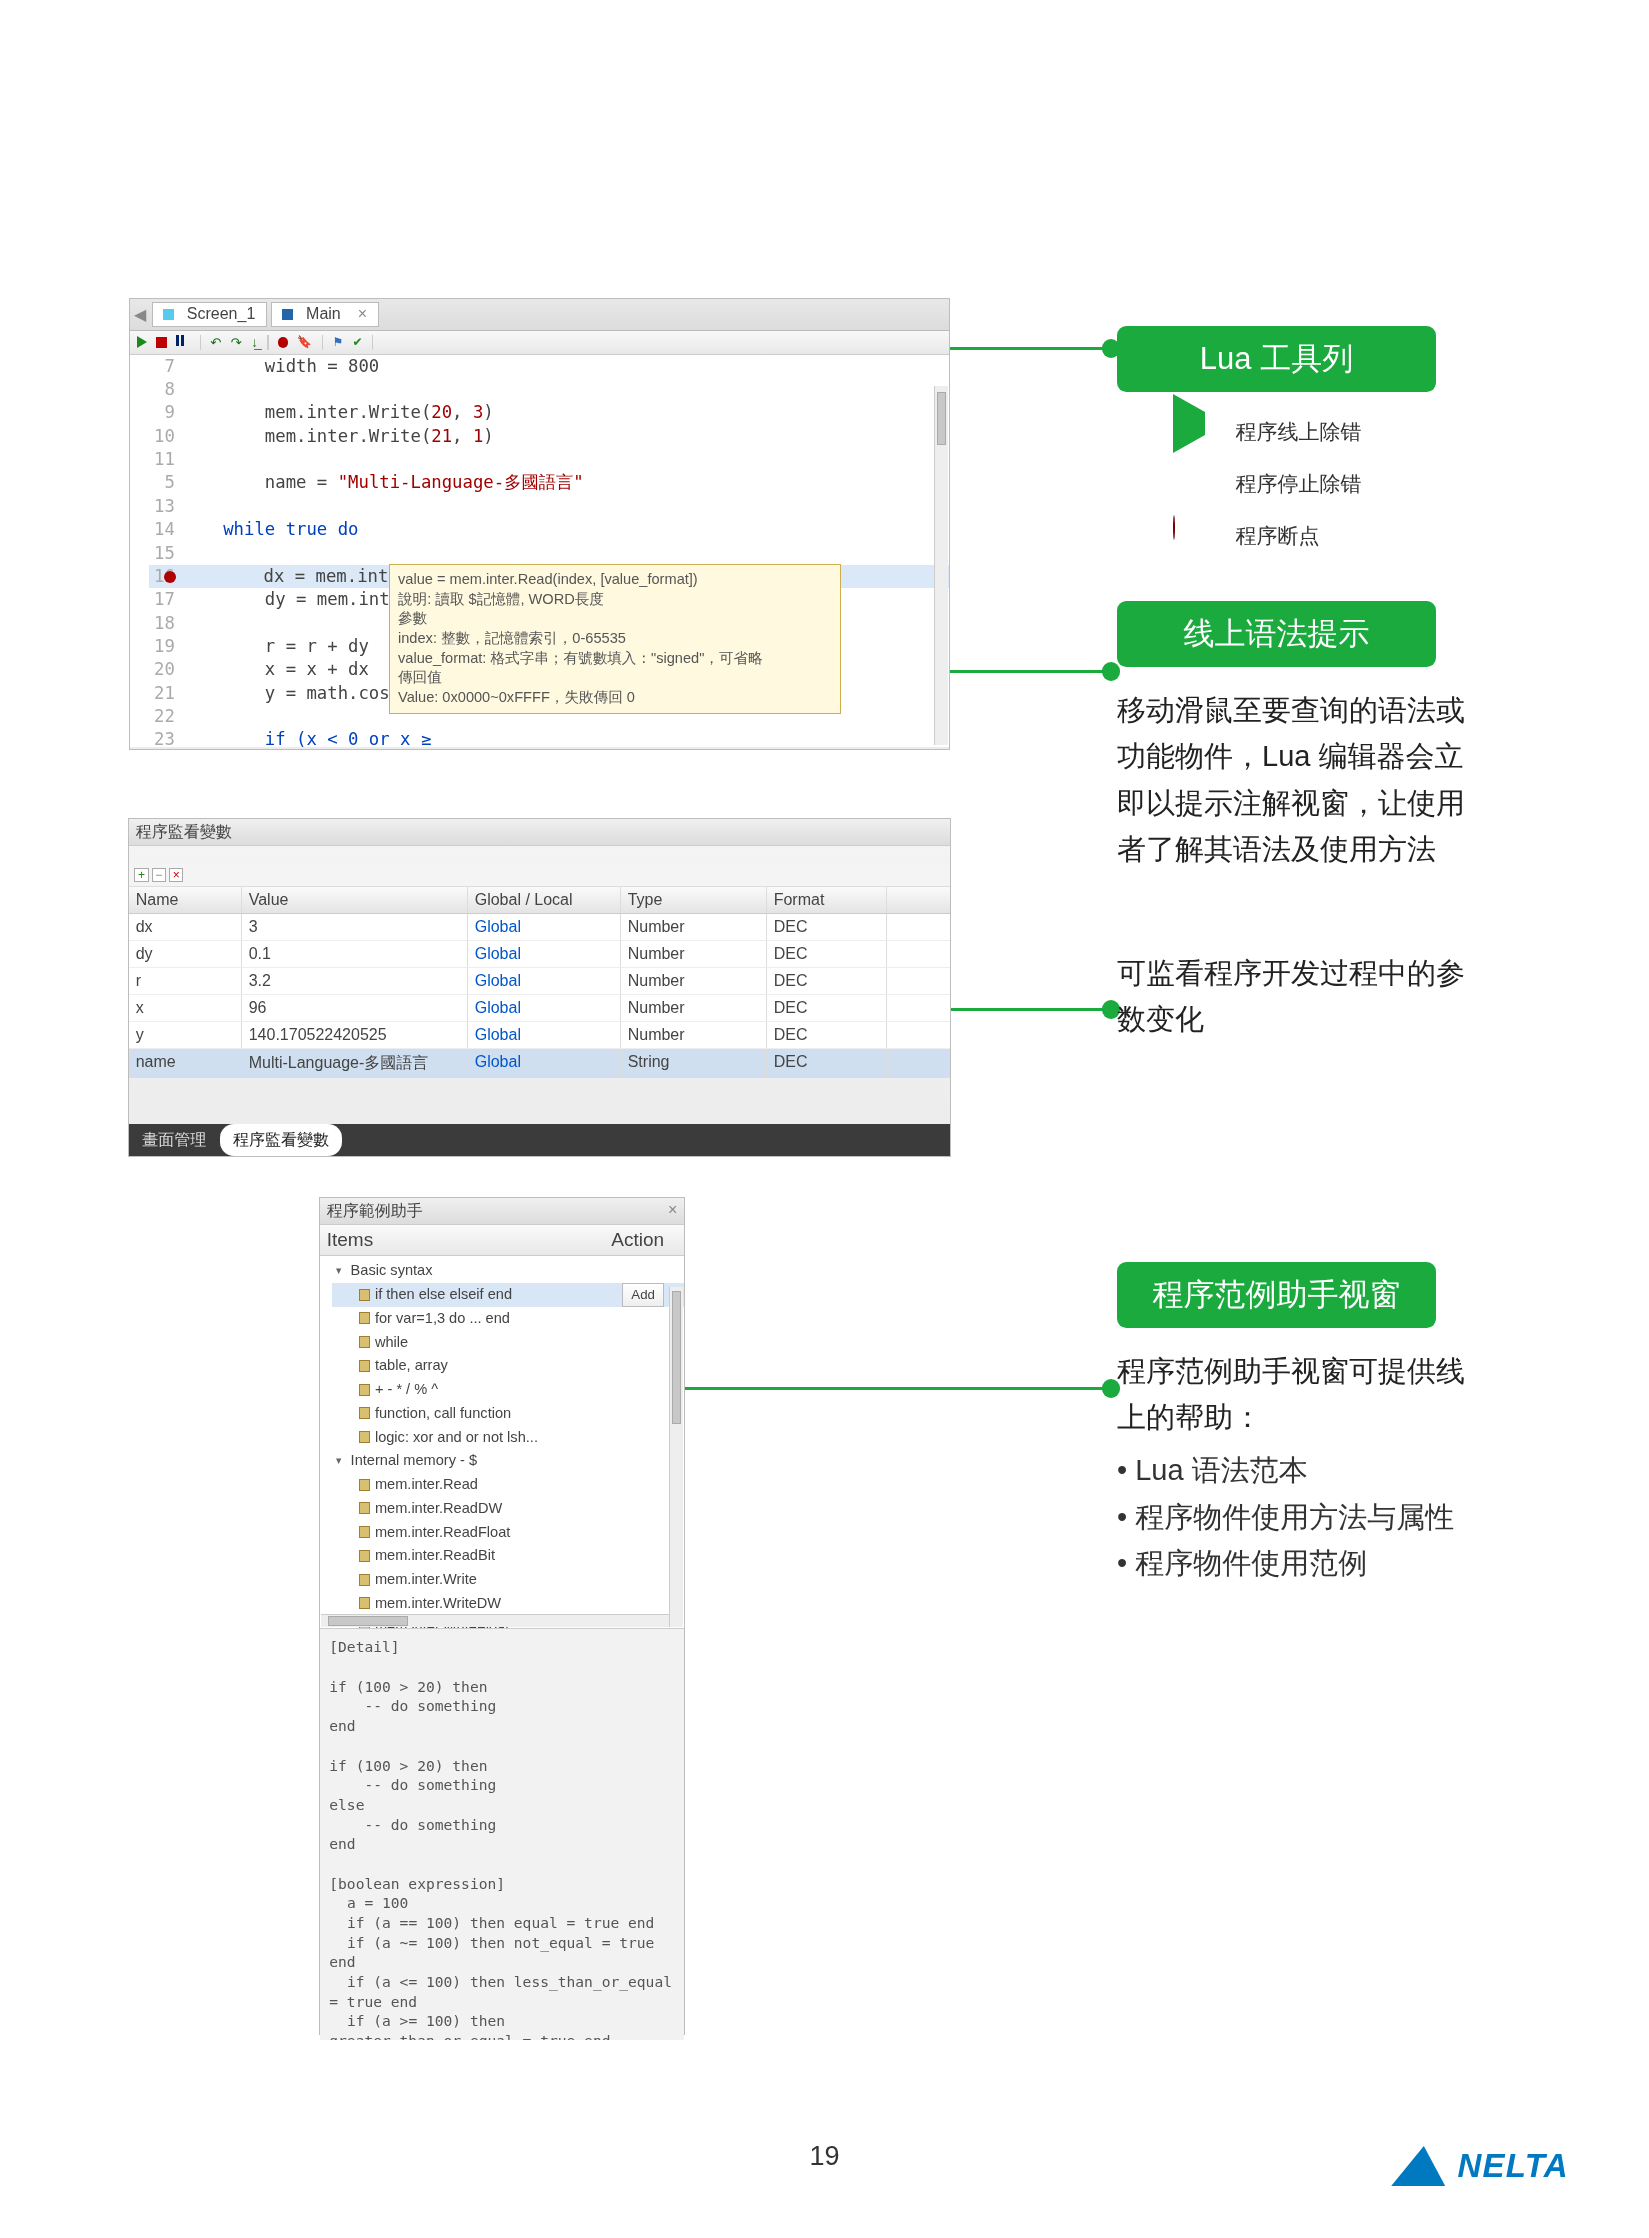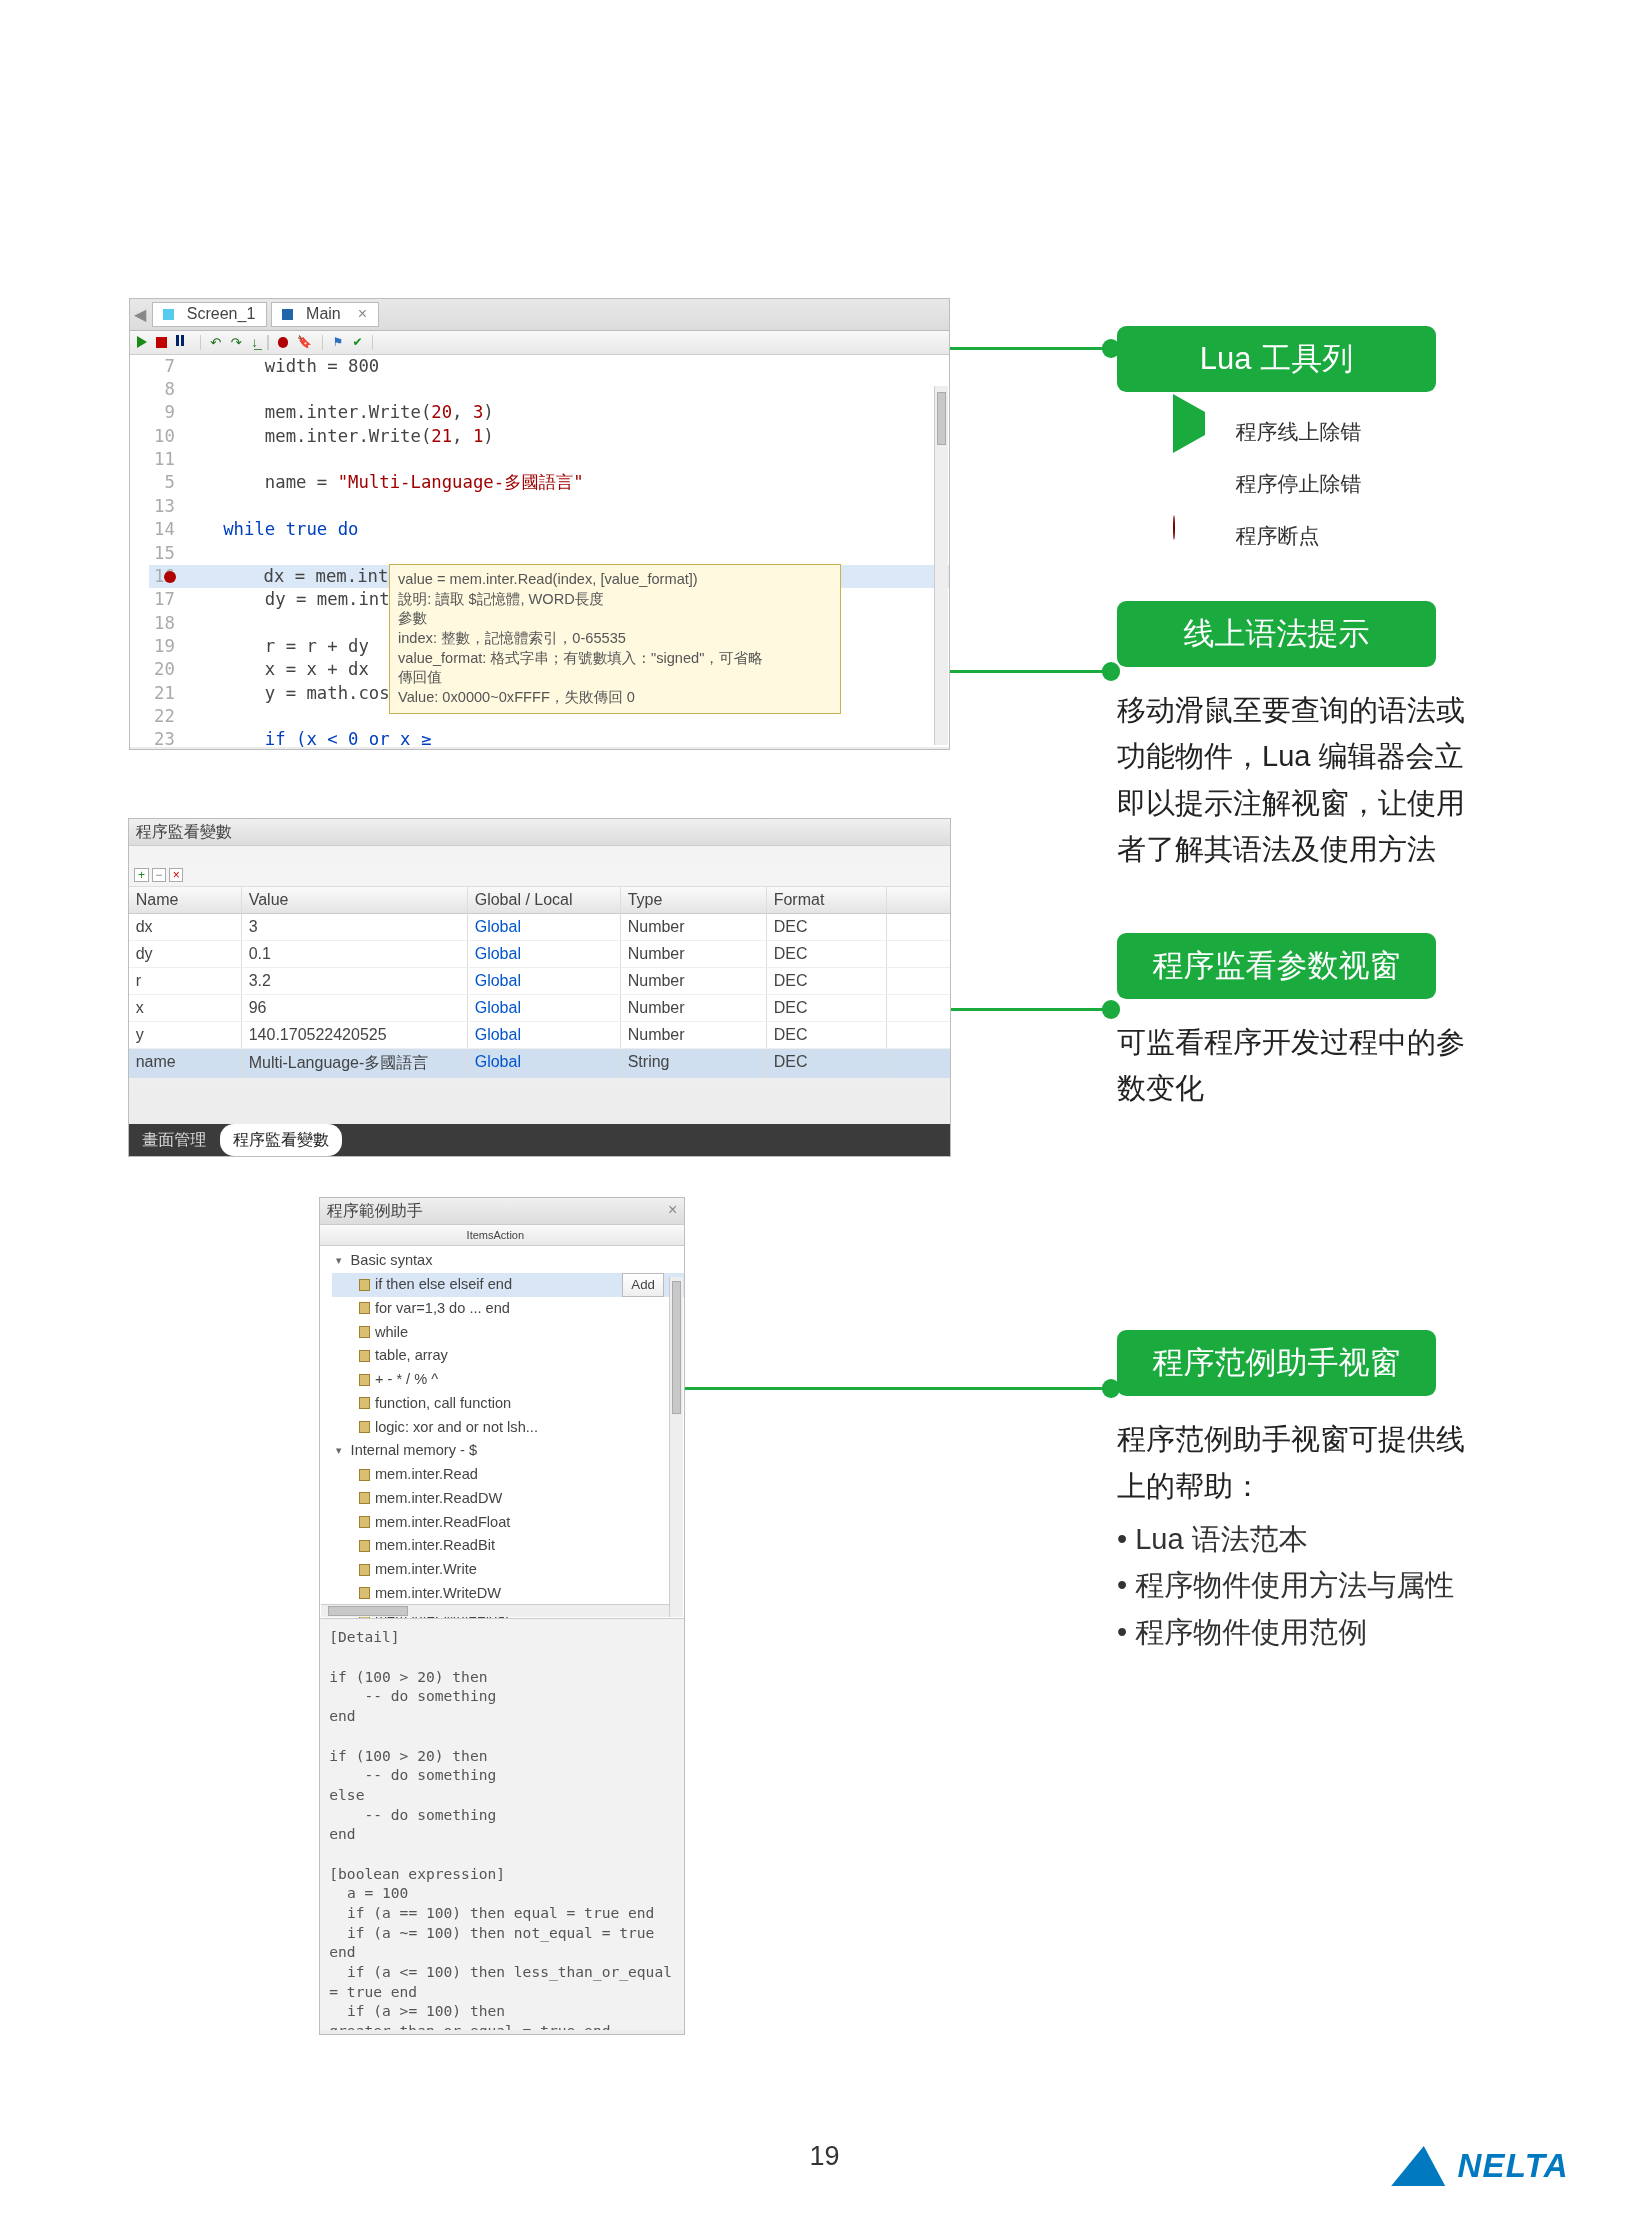--- a/index.html
+++ b/index.html
@@ -99,21 +99,21 @@
   .scope-g { color:#0055cc;}
   .wb-toolbar { display:flex; gap:2.7px; padding:4px 5.3px; background:#f4f4f4; border-bottom:0.7px solid #ddd;}
   .wb-plus { width:14.6px;height:14.6px;background:#fff;border:0.7px solid #aaa;color:#1a8a1a;text-align:center;font-size:12px;line-height:13.3px;}
   .wb-minus{ width:14.6px;height:14.6px;background:#fff;border:0.7px solid #aaa;color:#888;text-align:center;font-size:12px;line-height:13.3px;}
   .wb-x    { width:14.6px;height:14.6px;background:#fff;border:0.7px solid #aaa;color:#c00;text-align:center;font-size:12px;line-height:13.3px;}
   .bottom-tabs { display:flex; background:#3b3b3b; color:#ddd; font-size:16px;}
   .bottom-tabs div{ padding:5.3px 13.3px;border-radius:14px; }
   .bottom-tabs .sel{ background:#fff; color:#222;}
 
   
-  .assist-head { display:flex; justify-content:center; background:linear-gradient(#fafafa,#e8e8e8); padding:4px 6.7px; font-size:11px; border-bottom:0.7px solid #ccc;}
+  .assist-head { display:flex; justify-content:space-between; background:linear-gradient(#fafafa,#e8e8e8); padding:4px 6.7px; font-size:19px; border-bottom:0.7px solid #ccc;}
   .tree { background:#fff; font-size:14.6px; line-height:1.45; padding:2.7px 0;}
   .tree-item { padding-left:12px;}
   .tree-item .node { display:flex; align-items:center; gap:5.3px; padding:1.3px 4px;}
   .tree-item .node.sel { background:#d8e6f5;}
   .node .caret { color:#666; font-size:10.6px; width:9.3px;}
   .node .doc-icon { width:10.6px;height:12px;background:#d8c070;border:0.7px solid #a08030;}
   .add-btn { background:linear-gradient(#fff,#eee); border:0.7px solid #bbb; padding:1.3px 8px; font-size:13.3px;}
   .detail-pane { background:#f2f2f2; border-top:0.7px solid #ccc; font-family:Consolas,monospace; font-size:14.6px; padding:8px 9.3px; line-height:1.35; color:#555; white-space:pre-wrap;}
 
   
@@ -150,21 +150,20 @@
     <div class="legend-row">
       <span class="sym"><span class="circle-bp"></span></span>
       <span>程序断点</span>
     </div>
 
     <div style="height:33px;"></div>
     <div class="green-badge">线上语法提示</div>
     <div class="anno-block anno-text">移动滑鼠至要查询的语法或功能物件，Lua 编辑器会立即以提示注解视窗，让使用者了解其语法及使用方法</div>
 
     <div style="height:60px;"></div>
-    <div class="green-badge">程序监看参数视窗</div>
     <div class="anno-block anno-text">可监看程序开发过程中的参数变化</div>
 
     <div style="height:219px;"></div>
     <div class="green-badge">程序范例助手视窗</div>
     <div class="anno-block">
       <div class="anno-text">程序范例助手视窗可提供线上的帮助：</div>
       <ul class="bullet-list">
         <li>Lua 语法范本</li>
         <li>程序物件使用方法与属性</li>
         <li>程序物件使用范例</li>

